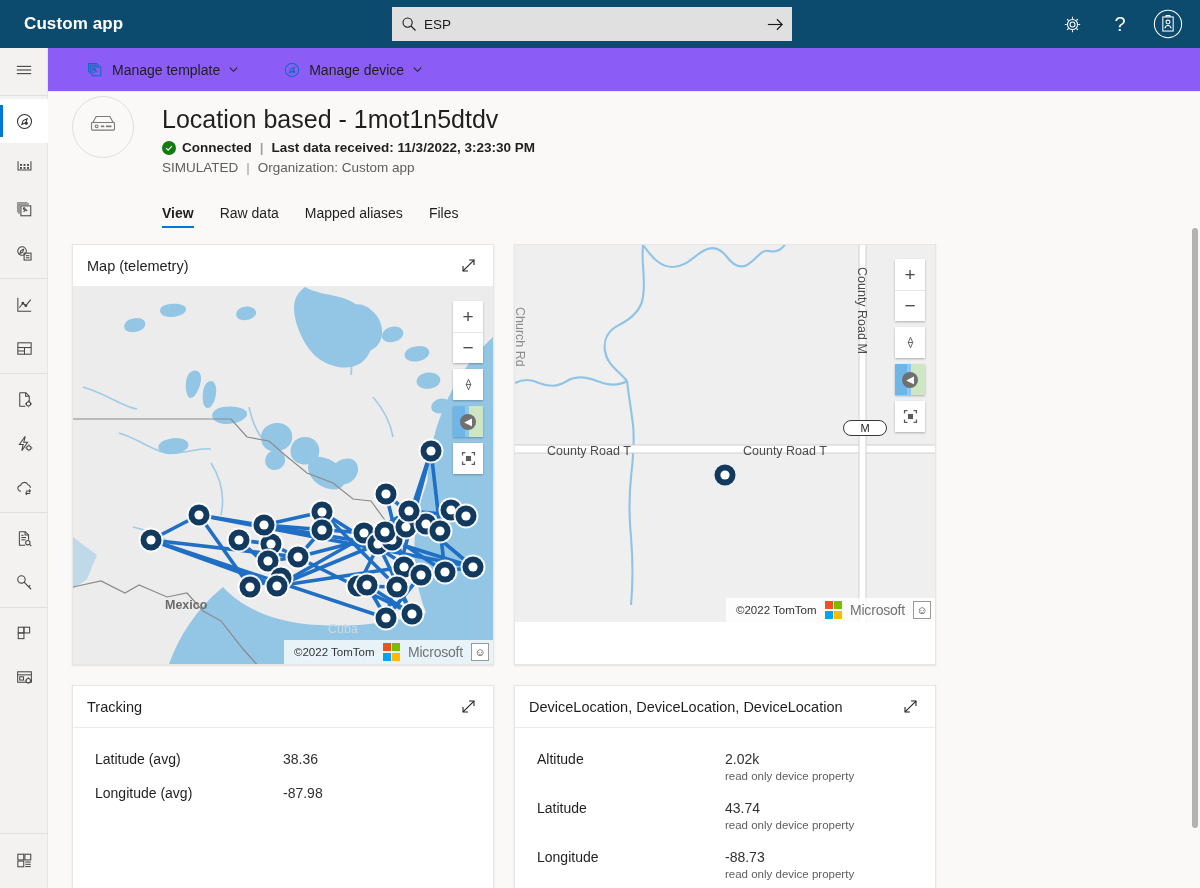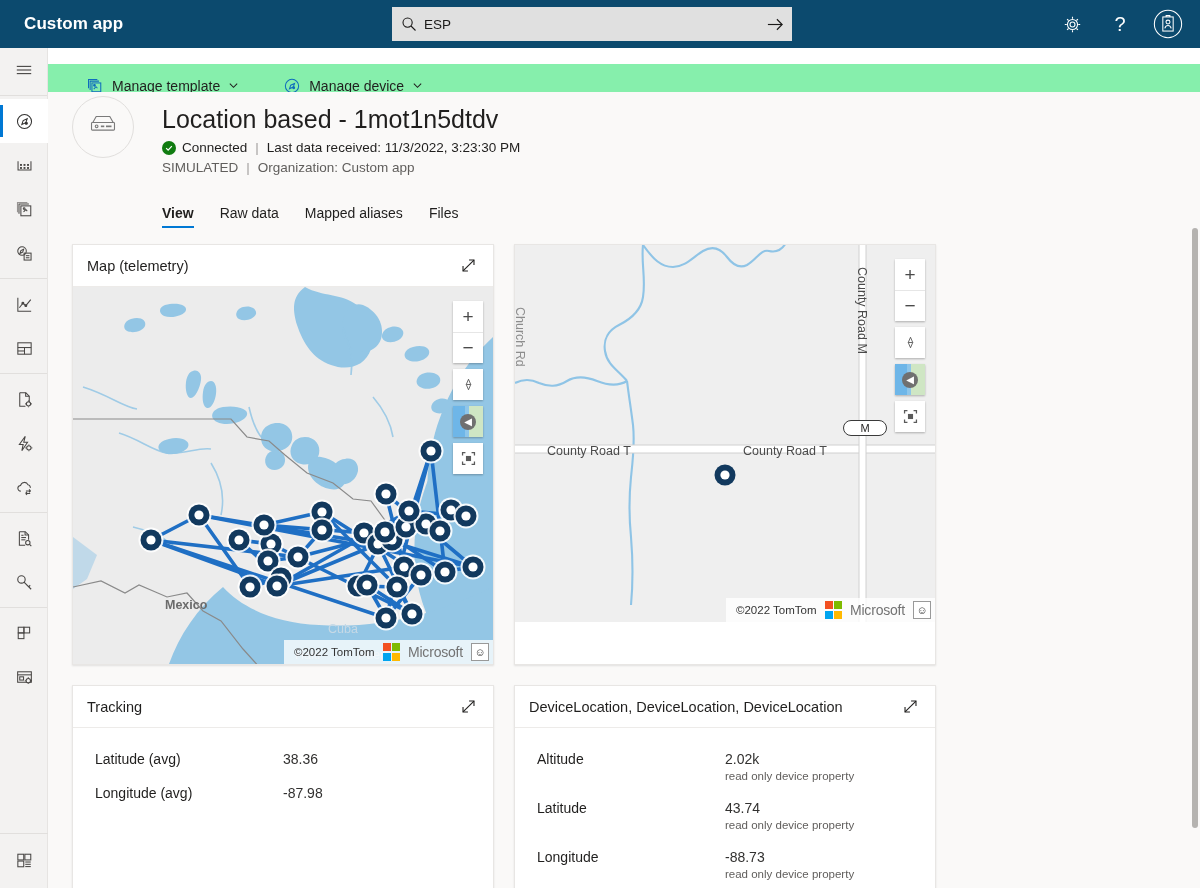--- a/index.html
+++ b/index.html
@@ -55,22 +55,22 @@
   .rail-item.active::before {
     content: ""; position: absolute; left: 0; top: 6px;
     width: 3px; height: 32px; background: #0078d4;
   }
   .rail-sep { height: 1px; background: #e1dfdd; margin: 3px 0; }
   #rail-bottom { position: absolute; bottom: 0; left: 0; width: 48px; }
   #rail-bottom .rail-sep { margin: 0 0 4px 0; }
 
   
   #cmdbar {
-    position: absolute; left: 48px; top: 64px; width: 1152px; height: 44px;
-    background: #86efac; border-bottom: 1px solid #edebe9;
+    position: absolute; left: 48px; top: 48px; width: 1152px; height: 44px;
+    background: #8b5cf6; border-bottom: 1px solid #edebe9;
     display: flex; align-items: center;
   }
   .cmd {
     display: flex; align-items: center; height: 44px;
     padding: 0 10px; margin-left: 24px; color: #201f1e; font-size: 14px;
   }
   .cmd:first-child { margin-left: 28px; }
   .cmd .cmd-ico { width: 18px; height: 18px; margin-right: 8px; flex: none; }
   .cmd .caret { margin-left: 8px; }
 
@@ -86,21 +86,21 @@
     display: flex; align-items: center; justify-content: center;
   }
   #dev-title {
     margin-left: 90px; font-size: 25px; color: #201f1e; line-height: 30px;
     font-weight: normal; padding-top: 2px;
   }
   #dev-meta1, #dev-meta2 {
     margin-left: 90px; font-size: 13.5px; color: #201f1e;
     display: flex; align-items: center; line-height: 20px;
   }
-  #dev-meta1 { margin-top: 4px; }
+  #dev-meta1 { margin-top: 4px; font-weight: bold; }
   .status-dot {
     width: 14px; height: 14px; border-radius: 50%; background: #107c10;
     margin-right: 6px; display: inline-flex; align-items: center;
     justify-content: center; flex: none;
   }
   .sep-pipe { color: #a19f9d; margin: 0 8px; }
   .dim { color: #605e5c; }
 
   #tabs {
     margin-left: 90px; margin-top: 18px; display: flex; align-items: flex-end;

